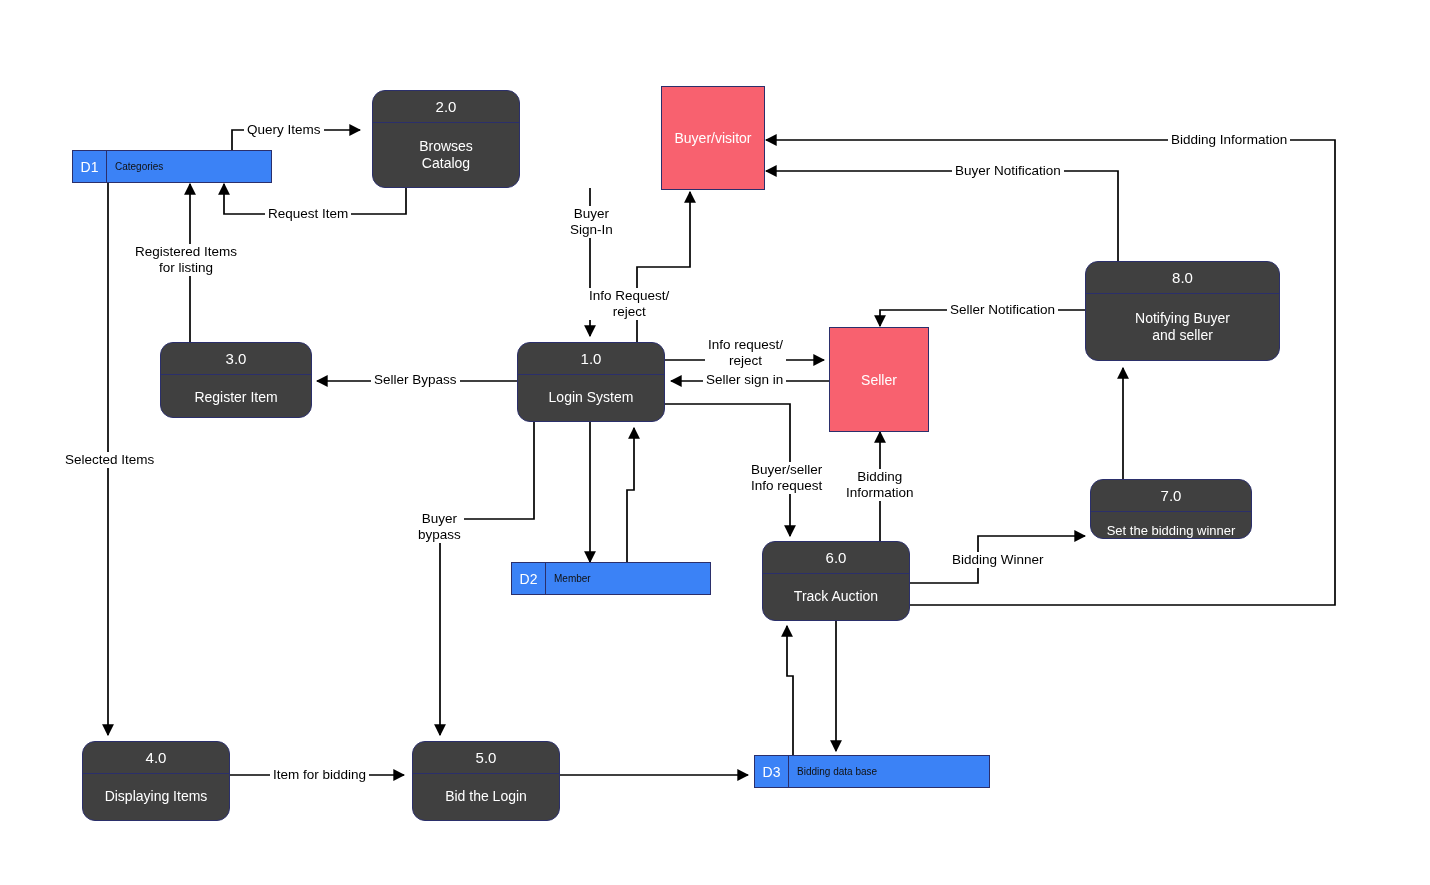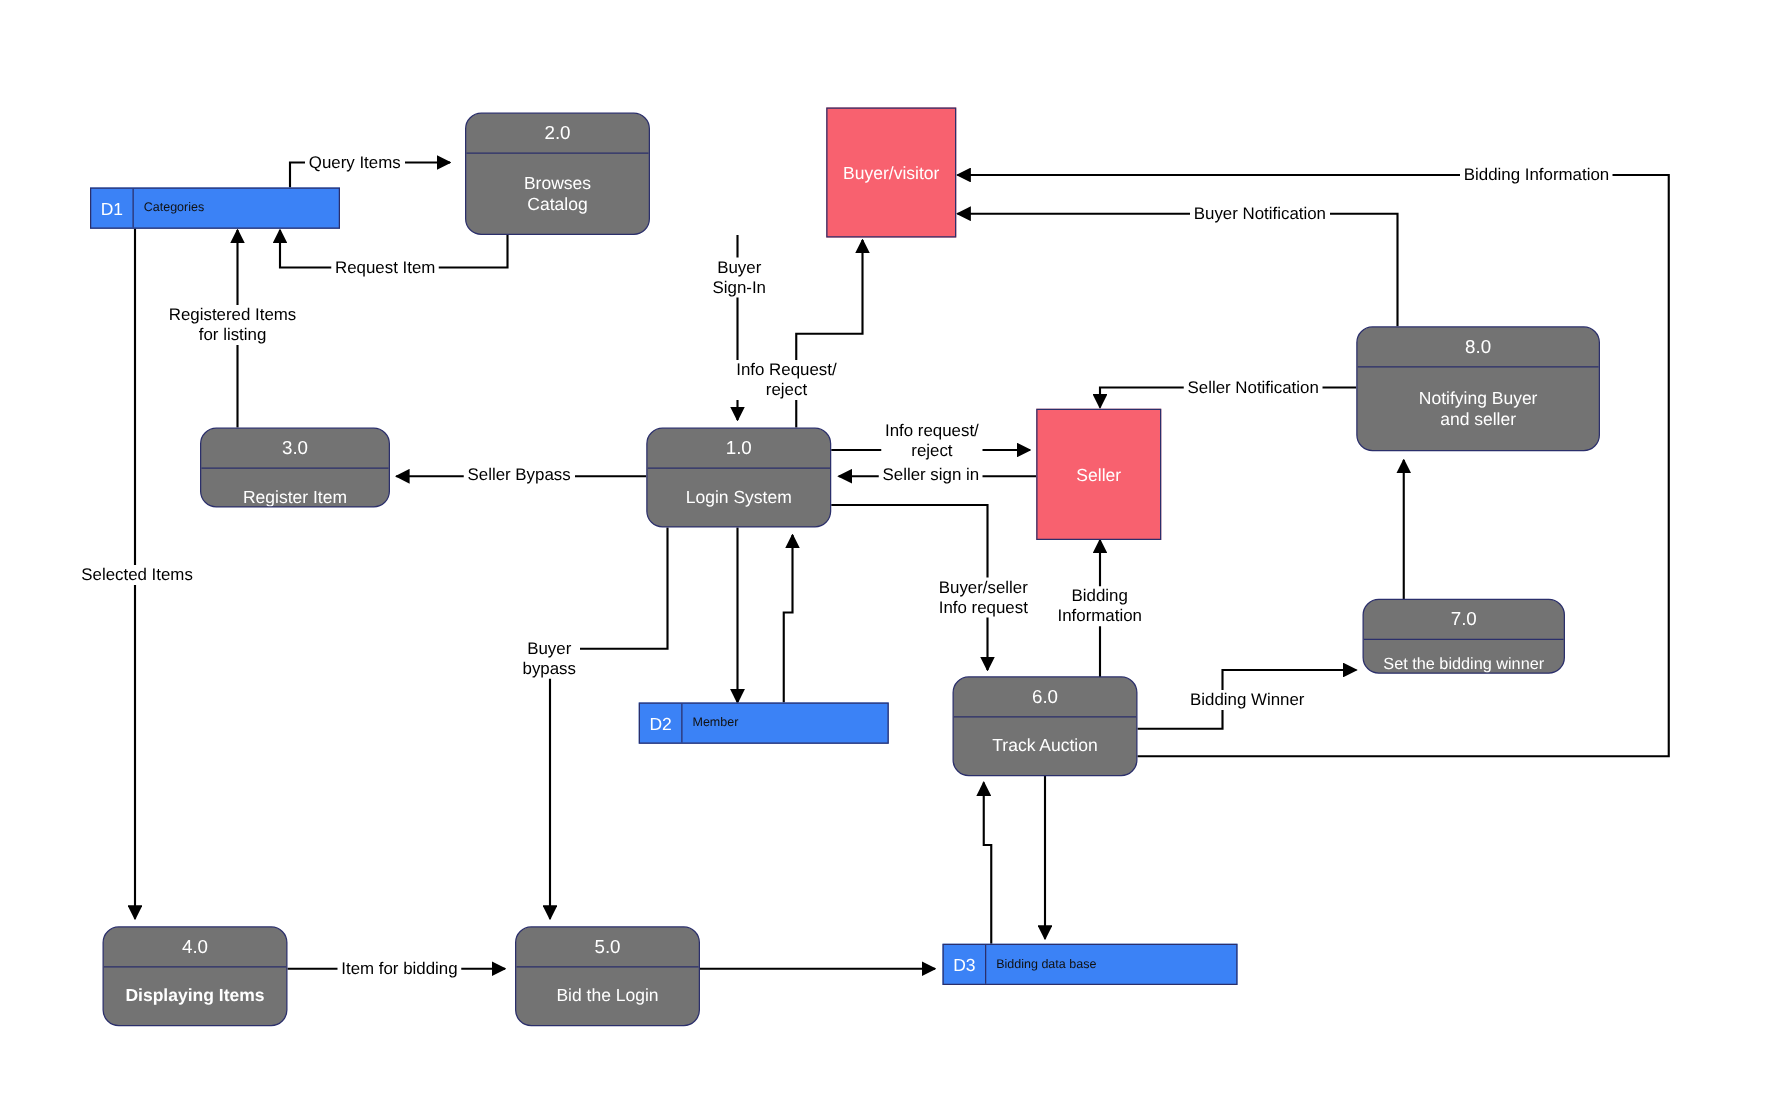--- a/index.html
+++ b/index.html
@@ -1,21 +1,21 @@
 <!DOCTYPE html>
 <html><head>
 <meta charset="utf-8">
 <style>
   html,body{margin:0;padding:0;background:#ffffff;}
   body{font-family:"Liberation Sans",sans-serif;}
   #canvas{position:relative;width:1430px;height:885px;background:#ffffff;overflow:hidden;}
   svg#wires{position:absolute;left:0;top:0;width:1430px;height:885px;}
 
   .process{position:absolute;border:1.6px solid #2b2f6b;border-radius:13px;
-           background:#737373;box-sizing:border-box;overflow:hidden;}
+           background:#404040;box-sizing:border-box;overflow:hidden;}
   .process .pnum{height:32px;line-height:32px;text-align:center;color:#ffffff;
            font-size:15px;border-bottom:1.6px solid #2b2f6b;box-sizing:border-box;}
   .process .pname{display:flex;align-items:center;justify-content:center;text-align:center;
            color:#ffffff;font-size:14px;line-height:1.25;padding:2px 5px;box-sizing:border-box;}
 
   .entity{position:absolute;border:1.6px solid #2b2f6b;background:#f8616f;
           display:flex;align-items:center;justify-content:center;color:#ffffff;
           font-size:14px;box-sizing:border-box;text-align:center;}
 
   .store{position:absolute;border:1.6px solid #2b2f6b;background:#3b82f6;
@@ -88,21 +88,21 @@
 
     </g>
   </svg>
 
   <div class="process" style="left:372px;top:90px;width:148px;height:98px;">
     <div class="pnum">2.0</div>
     <div class="pname" style="height:64px;white-space:pre-line;">Browses
 Catalog</div>
   </div>
 
-  <div class="process" style="left:160px;top:342px;width:152px;height:64px;">
+  <div class="process" style="left:160px;top:342px;width:152px;height:76px;">
     <div class="pnum">3.0</div>
     <div class="pname" style="height:46px;">Register Item</div>
   </div>
 
   <div class="process" style="left:517px;top:342px;width:148px;height:80px;">
     <div class="pnum">1.0</div>
     <div class="pname" style="height:46px;">Login System</div>
   </div>
 
   <div class="process" style="left:1085px;top:261px;width:195px;height:100px;">
@@ -116,21 +116,21 @@
     <div class="pname" style="height:38px;font-size:13px;">Set the bidding winner</div>
   </div>
 
   <div class="process" style="left:762px;top:541px;width:148px;height:80px;">
     <div class="pnum">6.0</div>
     <div class="pname" style="height:46px;">Track Auction</div>
   </div>
 
   <div class="process" style="left:82px;top:741px;width:148px;height:80px;">
     <div class="pnum">4.0</div>
-    <div class="pname" style="height:46px;font-weight:bold;">Displaying Items</div>
+    <div class="pname" style="height:46px;">Displaying Items</div>
   </div>
 
   <div class="process" style="left:412px;top:741px;width:148px;height:80px;">
     <div class="pnum">5.0</div>
     <div class="pname" style="height:46px;">Bid the Login</div>
   </div>
 
   <div class="entity" style="left:829px;top:327px;width:100px;height:105px;">Seller</div>
 
   <div class="entity" style="left:661px;top:86px;width:104px;height:104px;">Buyer/visitor</div>

